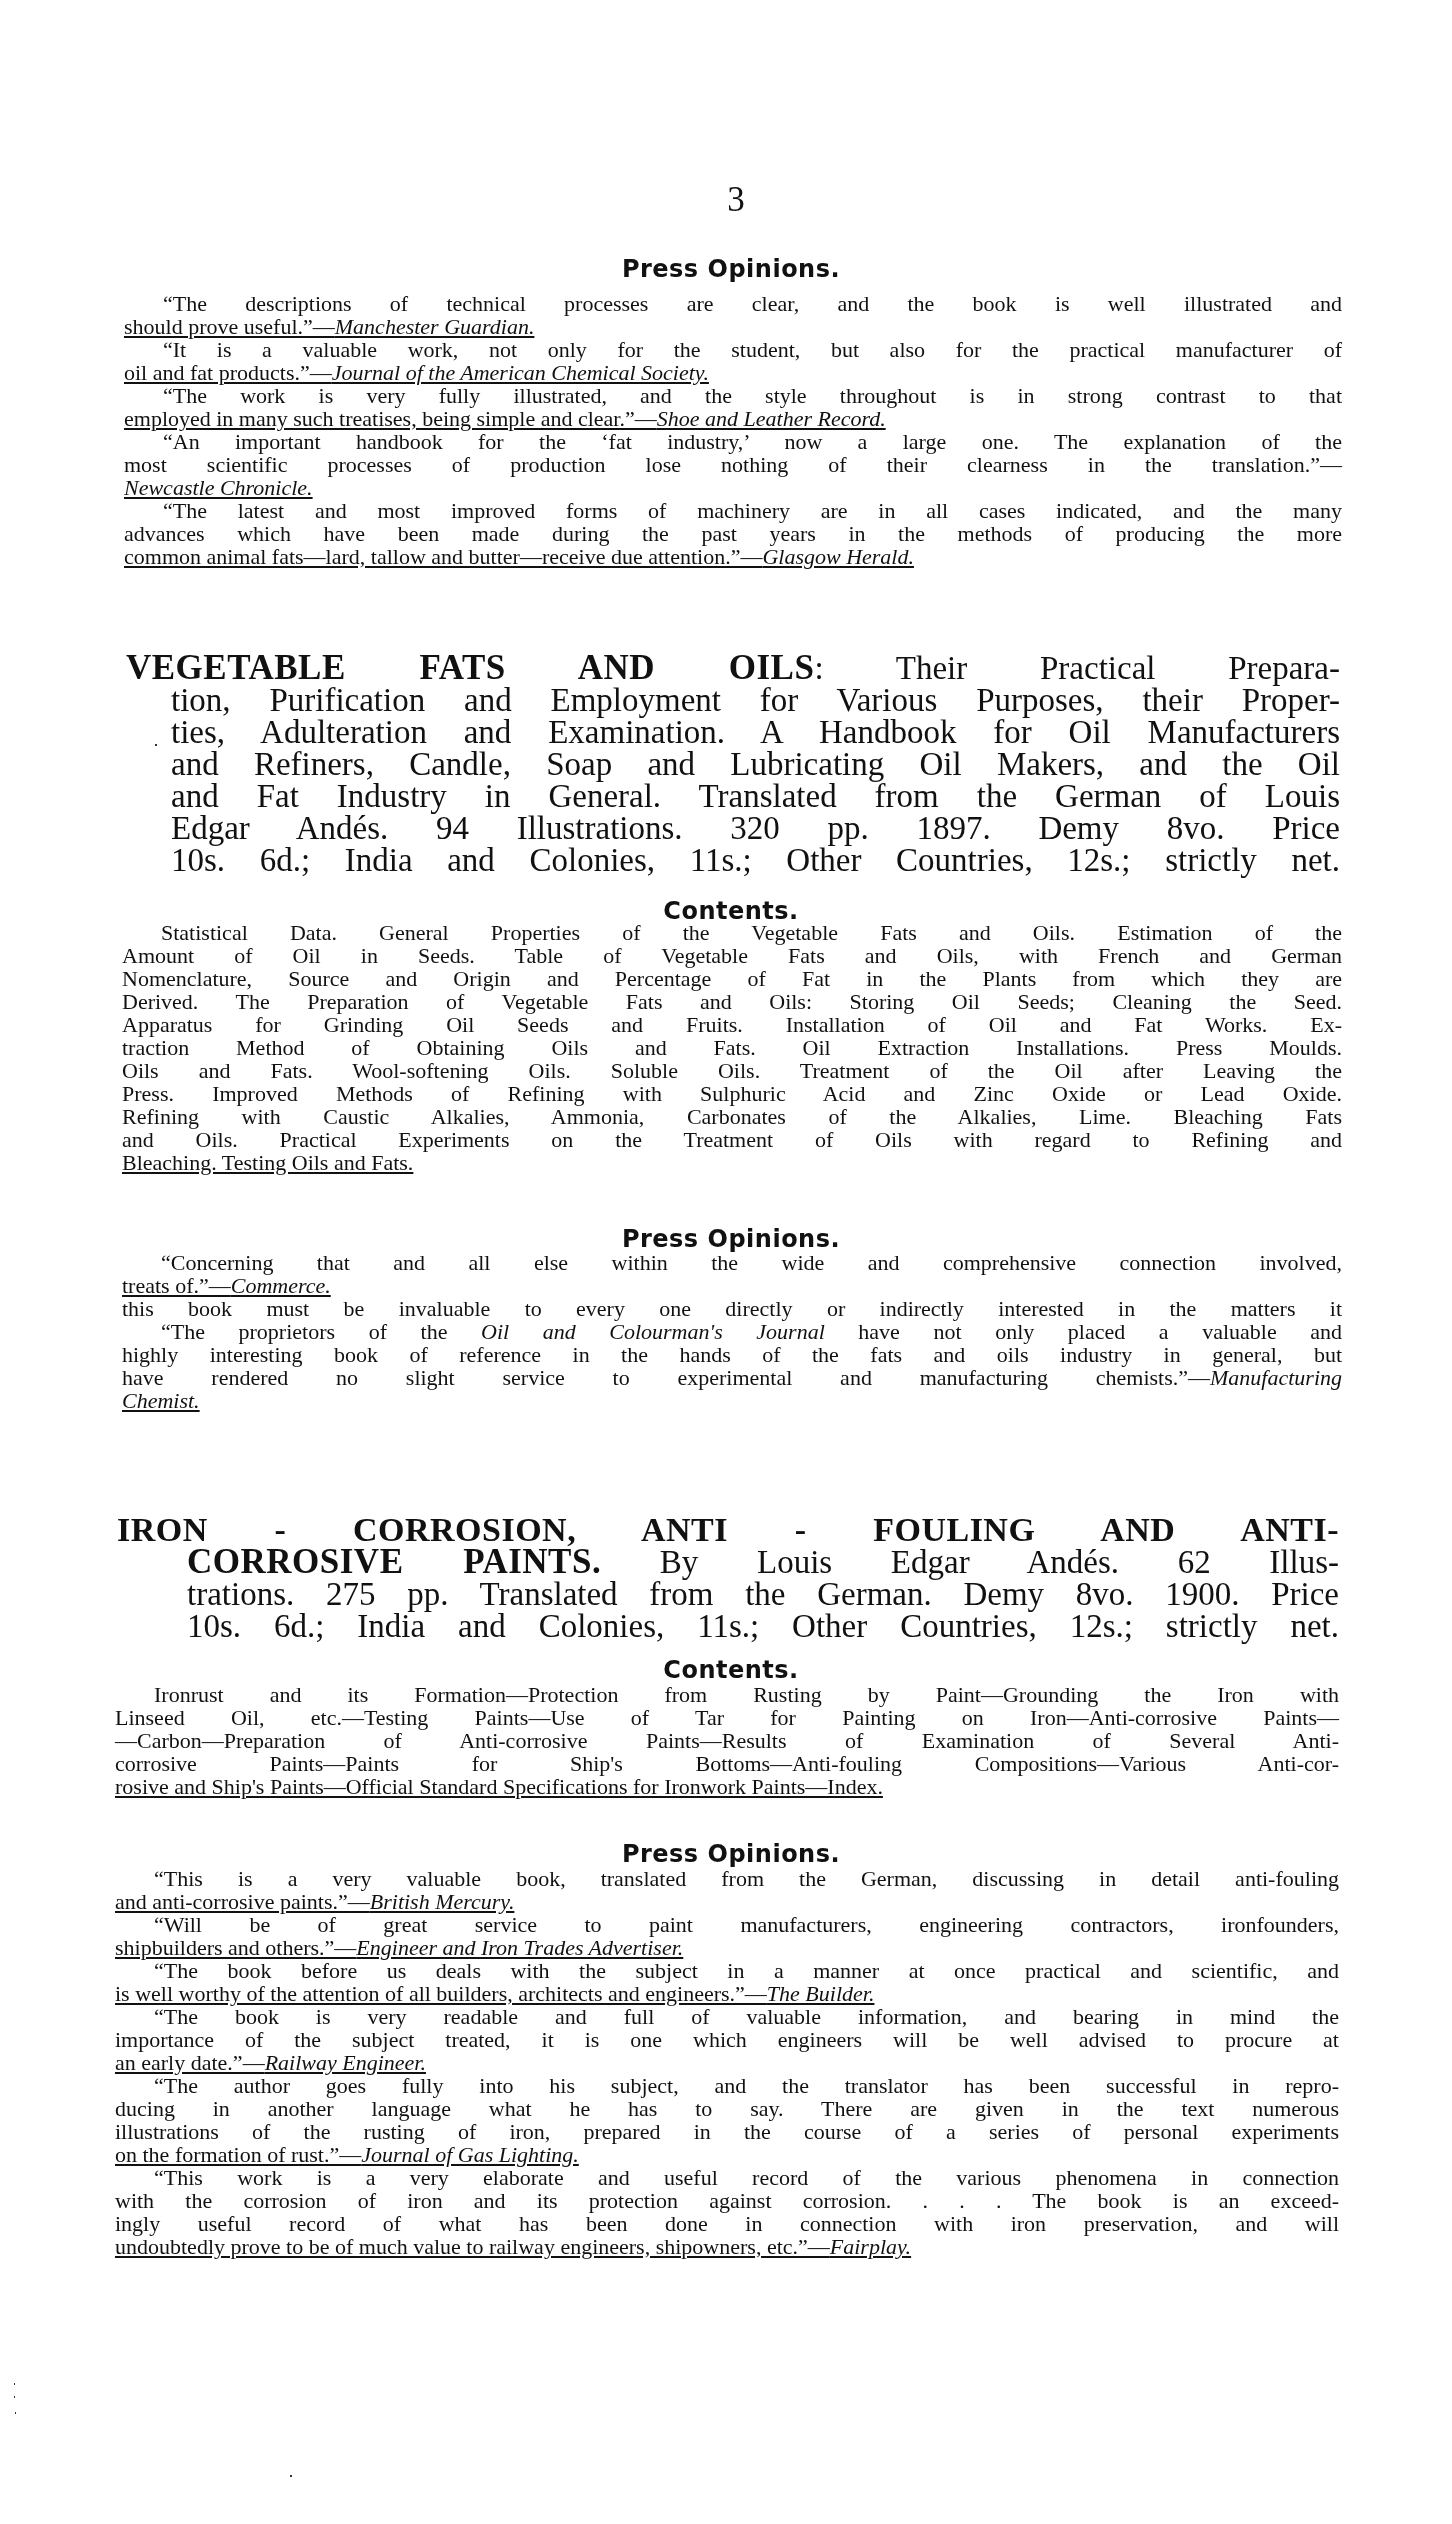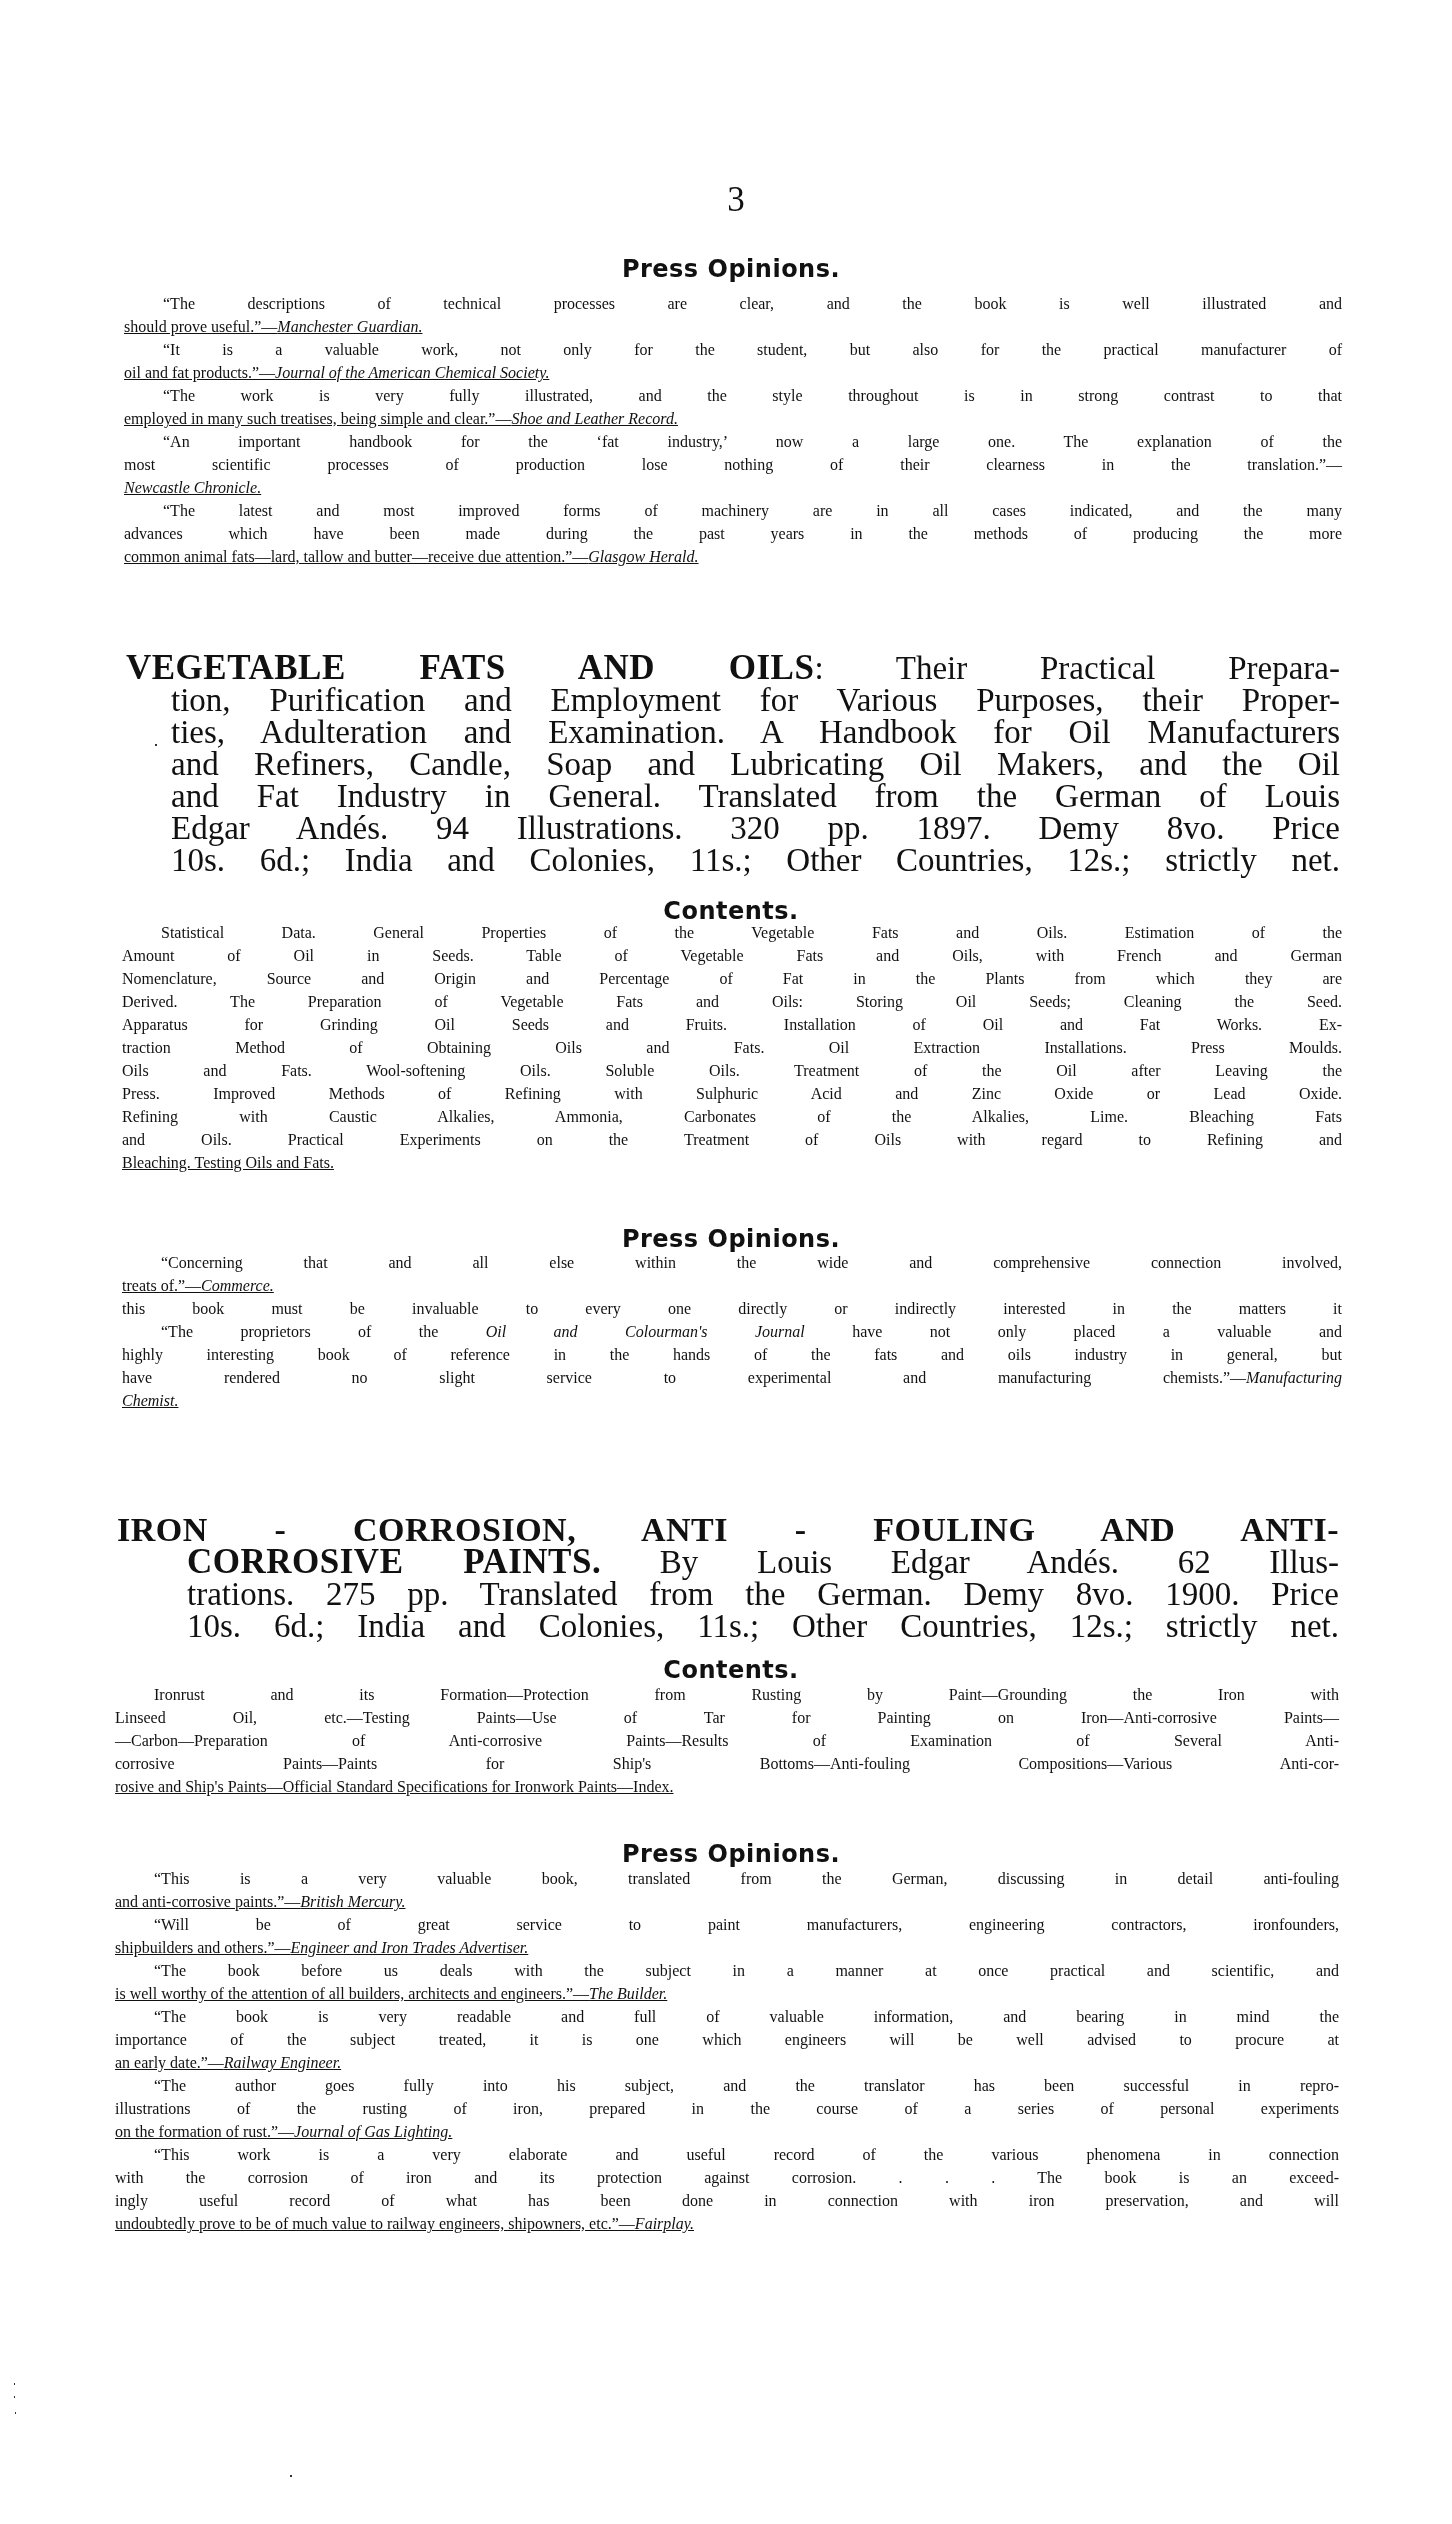--- a/index.html
+++ b/index.html
@@ -11,21 +11,21 @@
 
   .subhead { position: absolute; left: 0; width: 1462px; text-align: center;
     font-family: "DejaVu Sans", sans-serif; font-weight: bold; font-size: 24px; line-height: 27px;
     letter-spacing: 0.5px; }
 
   .block { position: absolute; font-family: "Liberation Serif", serif; }
   .line { display: block; white-space: nowrap; text-align: justify; text-align-last: justify; }
   .line.last { text-align-last: left; text-decoration: underline; }
   .line.indent { text-indent: 39px; }
 
-  .body { font-size: 16px; line-height: 23px; }
+  .body { font-size: 22px; line-height: 23px; }
   .body.top { left: 124px; width: 1218px; }
   .body.veg { left: 122px; width: 1220px; }
   .body.iron { left: 115px; width: 1224px; }
 
   .title-block { font-size: 33px; line-height: 32px; }
   .title-block .hang { padding-left: 45px; }
   .title-block.iron .hang { padding-left: 70px; }
   .bigtitle { font-family: Liberation Serif, serif; font-weight: bold; font-size: 35px; letter-spacing: 0.5px; }
   i, .it { font-style: italic; }
 
@@ -115,20 +115,21 @@
     <span class="line indent">“This is a very valuable book, translated from the German, discussing in detail anti-fouling</span>
     <span class="line last"><span>and anti-corrosive paints.”—</span><i>British Mercury.</i></span>
     <span class="line indent">“Will be of great service to paint manufacturers, engineering contractors, ironfounders,</span>
     <span class="line last"><span>shipbuilders and others.”—</span><i>Engineer and Iron Trades Advertiser.</i></span>
     <span class="line indent">“The book before us deals with the subject in a manner at once practical and scientific, and</span>
     <span class="line last"><span>is well worthy of the attention of all builders, architects and engineers.”—</span><i>The Builder.</i></span>
     <span class="line indent">“The book is very readable and full of valuable information, and bearing in mind the</span>
     <span class="line">importance of the subject treated, it is one which engineers will be well advised to procure at</span>
     <span class="line last"><span>an early date.”—</span><i>Railway Engineer.</i></span>
     <span class="line indent">“The author goes fully into his subject, and the translator has been successful in repro-</span>
+    <span class="line">ducing in another language what he has to say.  There are given in the text numerous</span>
     <span class="line">illustrations of the rusting of iron, prepared in the course of a series of personal experiments</span>
     <span class="line last"><span>on the formation of rust.”—</span><i>Journal of Gas Lighting.</i></span>
     <span class="line indent">“This work is a very elaborate and useful record of the various phenomena in connection</span>
     <span class="line">with the corrosion of iron and its protection against corrosion. . . .  The book is an exceed-</span>
     <span class="line">ingly useful record of what has been done in connection with iron preservation, and will</span>
     <span class="line last"><span>undoubtedly prove to be of much value to railway engineers, shipowners, etc.”—</span><i>Fairplay.</i></span>
   </div>
 
   <div class="speck" style="left:155px; top:744px;"></div>
   <div class="speck" style="left:13.6px; top:2383px; width:1px;"></div>

